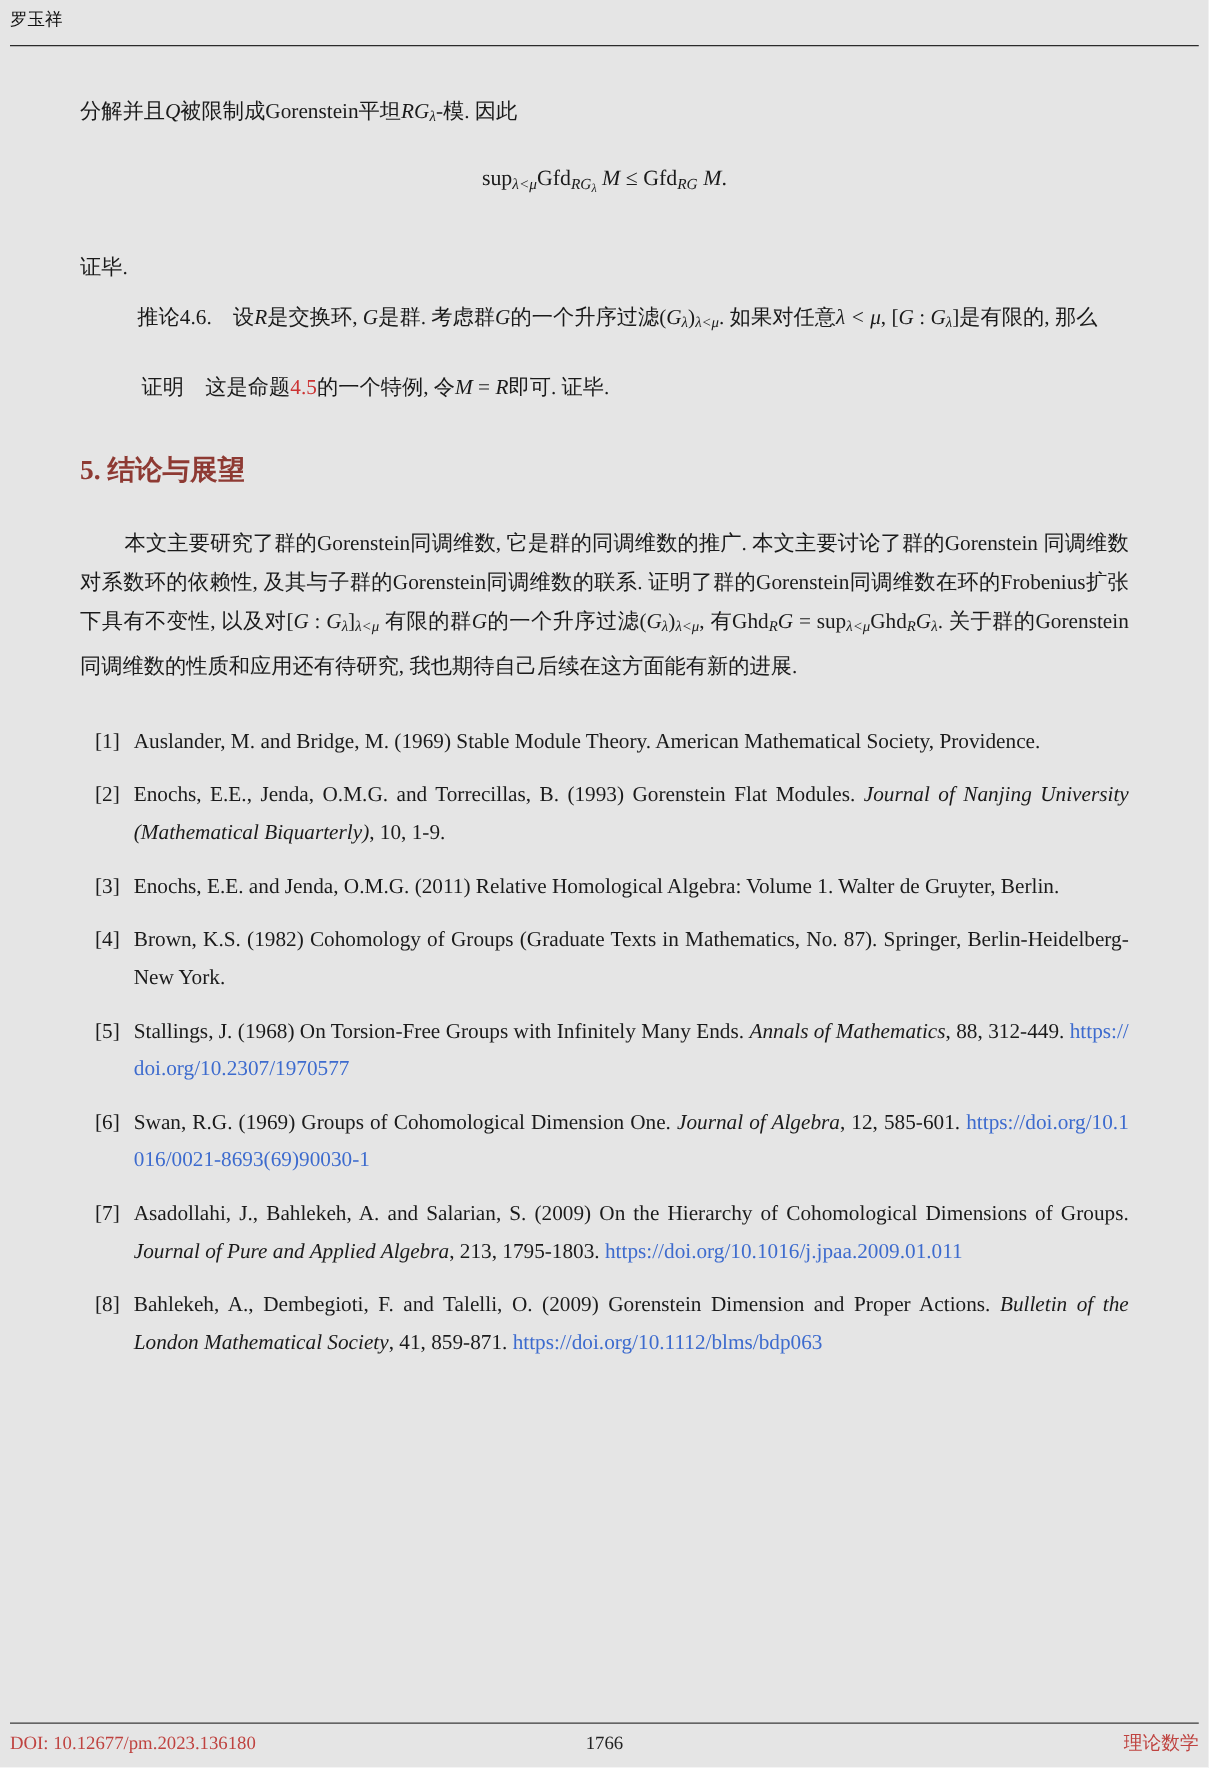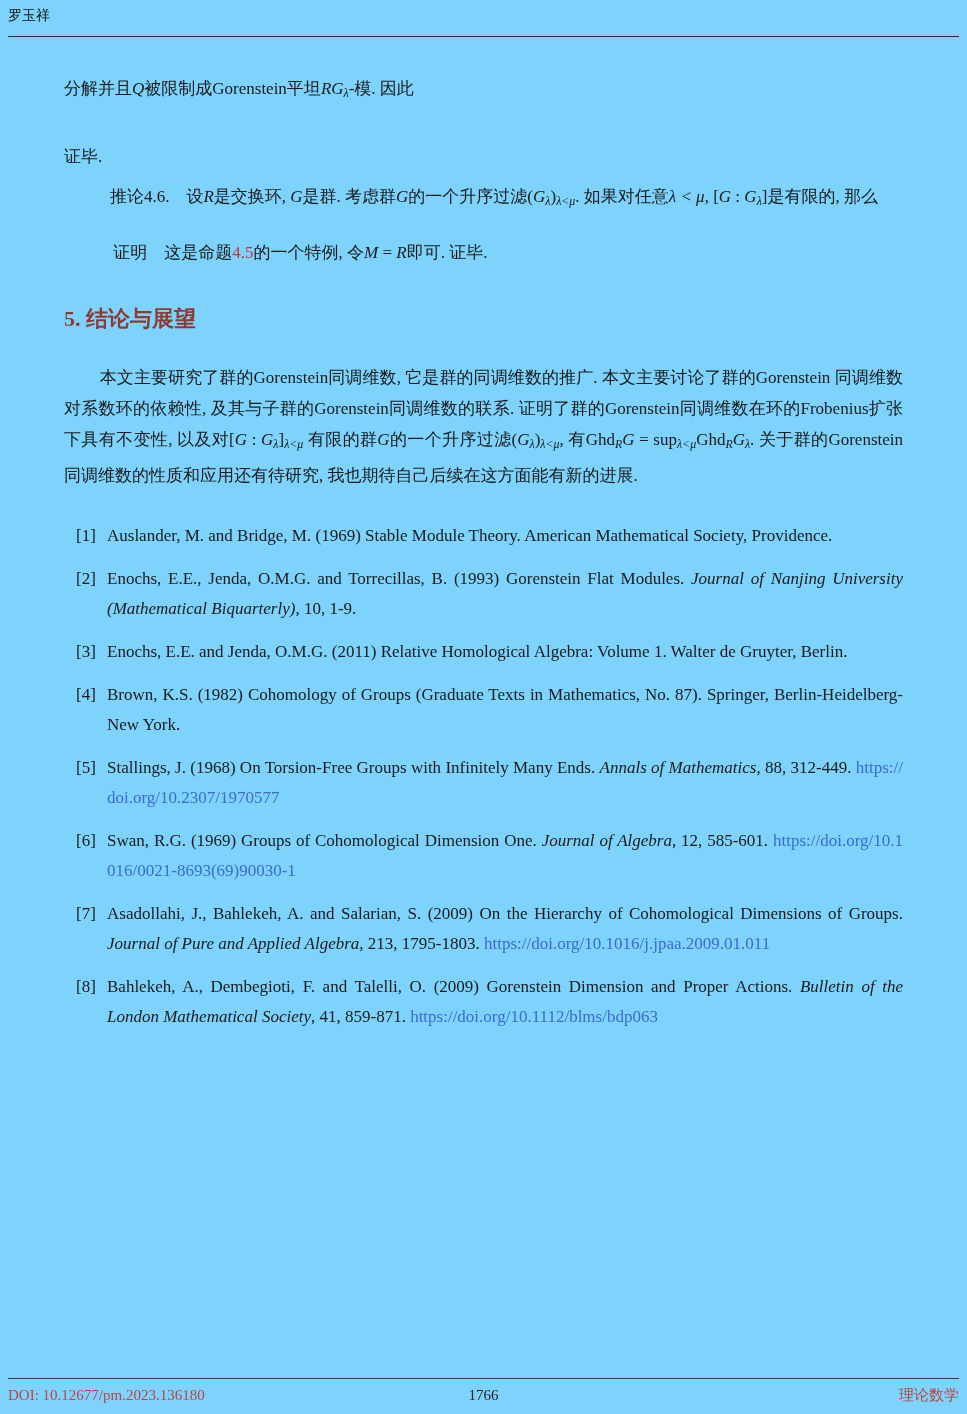--- a/index.html
+++ b/index.html
@@ -6,21 +6,21 @@
     --heading:#8e3a33;
     --ref-link:#cc3333;
     --url-link:#3d6bce;
     --footer-red:#bf4340;
   }
   *{box-sizing:border-box;}
   html,body{margin:0;padding:0;background:#ffffff;}
   .page{
     position:relative;
     width:967px;height:1414px;
-    background:#7dd3fc;
+    background:#e5e5e5;
     overflow:hidden;
     font-family:"Liberation Serif","DejaVu Serif",serif;
     color:#1a1a1a;
   }
   
   .hdr{padding:7px 8px 0 8px;}
   .hdr .author{font-size:14px;color:#111;}
   .hdr-rule{border:none;border-top:1px solid #2b2b2b;margin:11px 0 0 0;}
   
   .content{margin:0 64px;}
@@ -76,20 +76,21 @@
 
   <header class="hdr">
     <div class="author">罗玉祥</div>
     <hr class="hdr-rule">
   </header>
 
   <main class="content">
 
     <p class="para para-first"><span class="seg-n">分解并且</span><span class="seg-i">Q</span><span class="seg-n">被限制成Gorenstein平坦</span><span class="seg-i">RG</span><span class="seg-si">λ</span><span class="seg-n">-模. 因此</span></p>
 
+    <div class="formula"><span class="seg-n">sup</span><span class="seg-si">λ&lt;μ</span><span class="seg-n">Gfd</span><span class="seg-si">RG</span><span class="seg-s2">λ</span><span class="seg-i"> M</span><span class="seg-n"> ≤ Gfd</span><span class="seg-si">RG</span><span class="seg-i"> M</span><span class="seg-n">.</span></div>
 
     <p class="para qed">证毕.</p>
 
     <p class="para corollary"><span class="seg-b">推论4.6.</span><span class="seg-n">　设</span><span class="seg-i">R</span><span class="seg-n">是交换环, </span><span class="seg-i">G</span><span class="seg-n">是群. 考虑群</span><span class="seg-i">G</span><span class="seg-n">的一个升序过滤(</span><span class="seg-i">G</span><span class="seg-si">λ</span><span class="seg-n">)</span><span class="seg-si">λ&lt;μ</span><span class="seg-n">. 如果对任意</span><span class="seg-i">λ &lt; μ</span><span class="seg-n">, [</span><span class="seg-i">G</span><span class="seg-n"> : </span><span class="seg-i">G</span><span class="seg-si">λ</span><span class="seg-n">]是有限的, 那么</span></p>
 
 
     <p class="para proof"><span class="seg-b">证明</span><span class="seg-n">　这是命题</span><span class="seg-r">4.5</span><span class="seg-n">的一个特例, 令</span><span class="seg-i">M</span><span class="seg-n"> = </span><span class="seg-i">R</span><span class="seg-n">即可. 证毕.</span></p>
 
     <h2 class="sec-heading">5. 结论与展望</h2>
 

